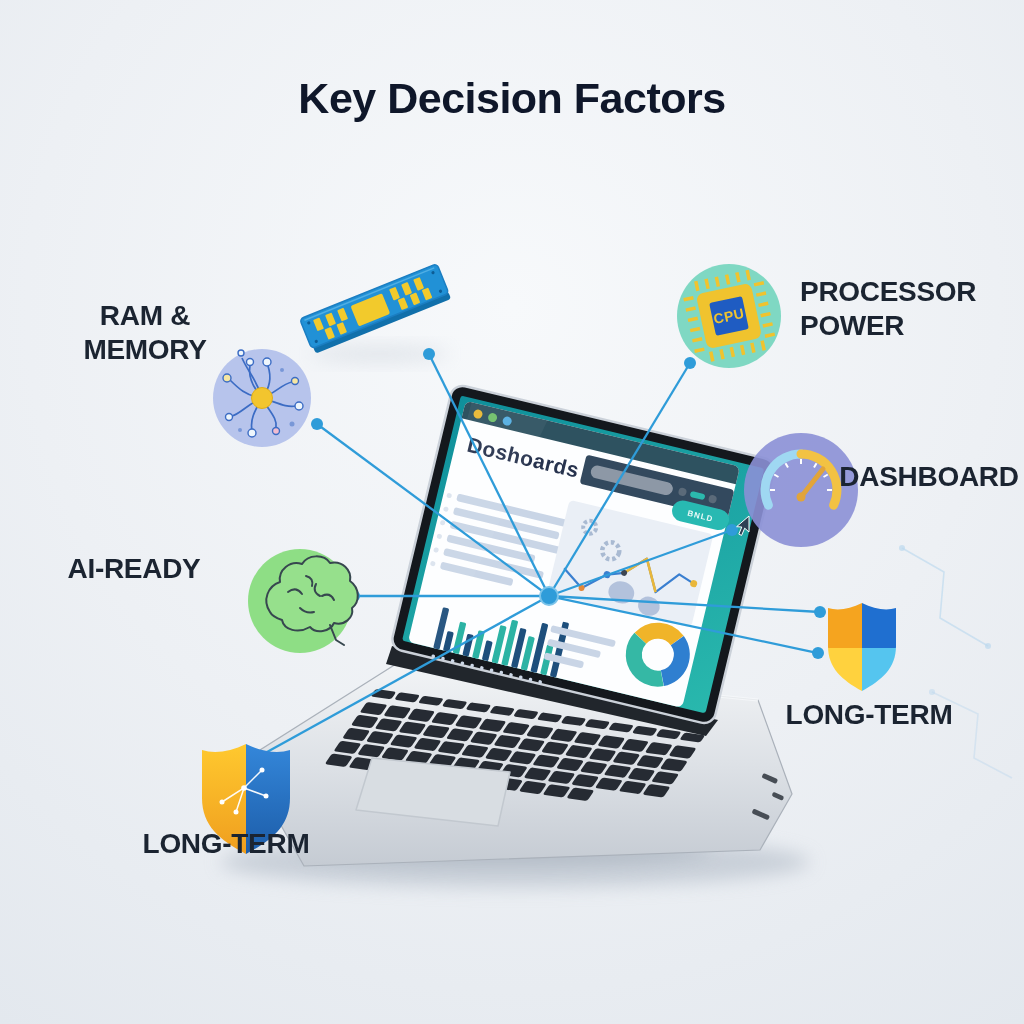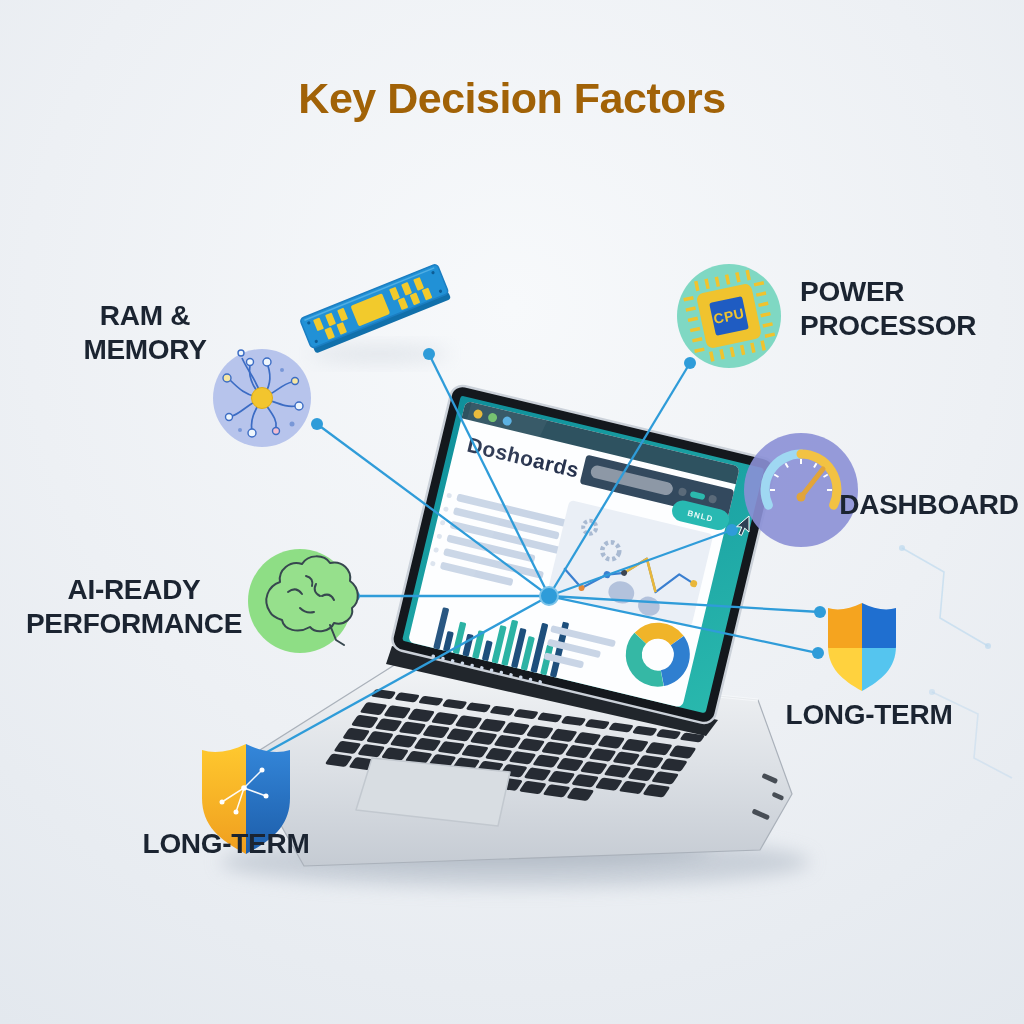--- a/index.html
+++ b/index.html
@@ -5,21 +5,21 @@
   html,body{margin:0;padding:0;}
   body{width:1024px;height:1024px;position:relative;overflow:hidden;
        font-family:"Liberation Sans",sans-serif;
        background:radial-gradient(circle at 50% 30%, #f7f9fb 0%, #edf0f4 55%, #e3e8ee 100%);}
   svg{position:absolute;left:0;top:0;}
   .label{position:absolute;font-weight:700;font-size:28px;line-height:34px;
          color:#1b2431;letter-spacing:-0.3px;white-space:nowrap;}
   .label span{display:block;}
   .center{transform:translateX(-50%);text-align:center;}
   .title{position:absolute;left:512px;top:74px;transform:translateX(-50%);
-         font-weight:700;font-size:43px;color:#a16207;letter-spacing:-0.5px;white-space:nowrap;}
+         font-weight:700;font-size:43px;color:#0f172a;letter-spacing:-0.5px;white-space:nowrap;}
 </style>
 </head>
 <body>
 
 <svg width="1024" height="1024" viewBox="0 0 1024 1024">
   <defs>
     <linearGradient id="gTeal" x1="0" y1="0" x2="1" y2="1">
       <stop offset="0" stop-color="#0f8f9b"></stop>
         <stop offset="1" stop-color="#29b8ad"></stop>
     </linearGradient>
@@ -424,31 +424,30 @@
 </svg>
 
 <div class="title">Key Decision Factors</div>
 
 <div class="label center" style="left:145px;top:299px;">
   <span>RAM &amp;</span>
   <span>MEMORY</span>
 </div>
 
 <div class="label" style="left:800px;top:275px;">
+  <span>PROCESSOR</span>
   <span>POWER</span>
-  <span>PROCESSOR</span>
-</div>
-
-<div class="label center" style="left:929px;top:488px;">
+</div>
+
+<div class="label center" style="left:929px;top:460px;">
   <span>DASHBOARD</span>
 </div>
 
-<div class="label center" style="left:134px;top:573px;">
+<div class="label center" style="left:134px;top:552px;">
   <span>AI-READY</span>
-  <span>PERFORMANCE</span>
 </div>
 
 <div class="label center" style="left:869px;top:698px;">
   <span>LONG-TERM</span>
 </div>
 
 <div class="label center" style="left:226px;top:827px;">
   <span>LONG-TERM</span>
 </div>
 

